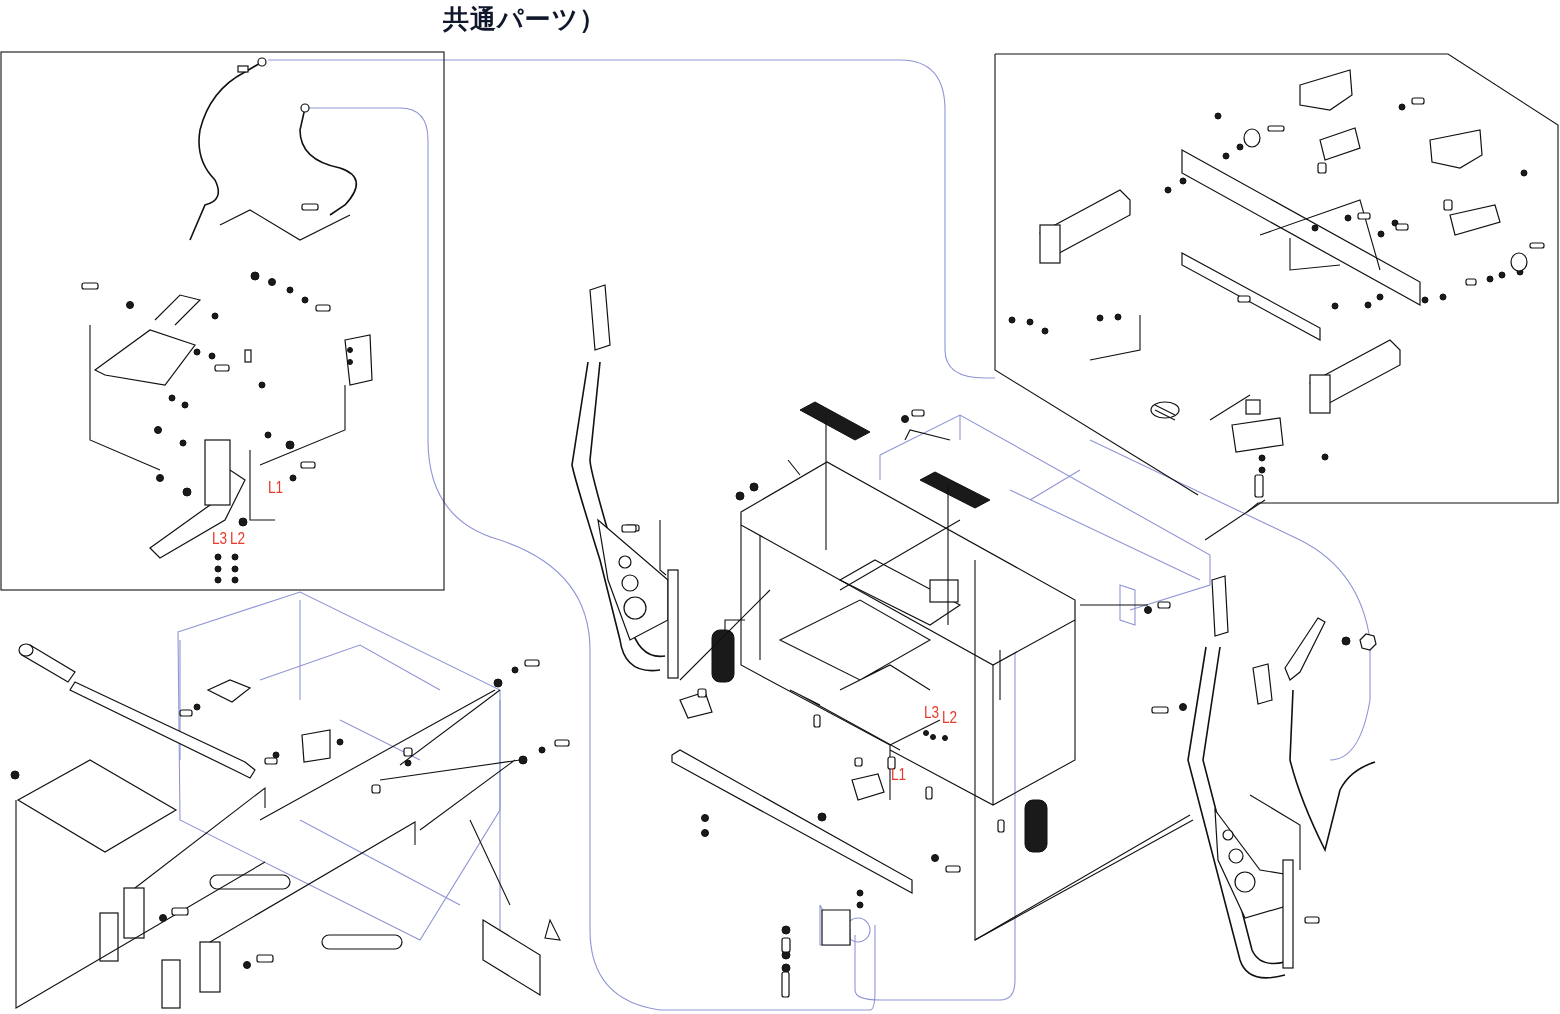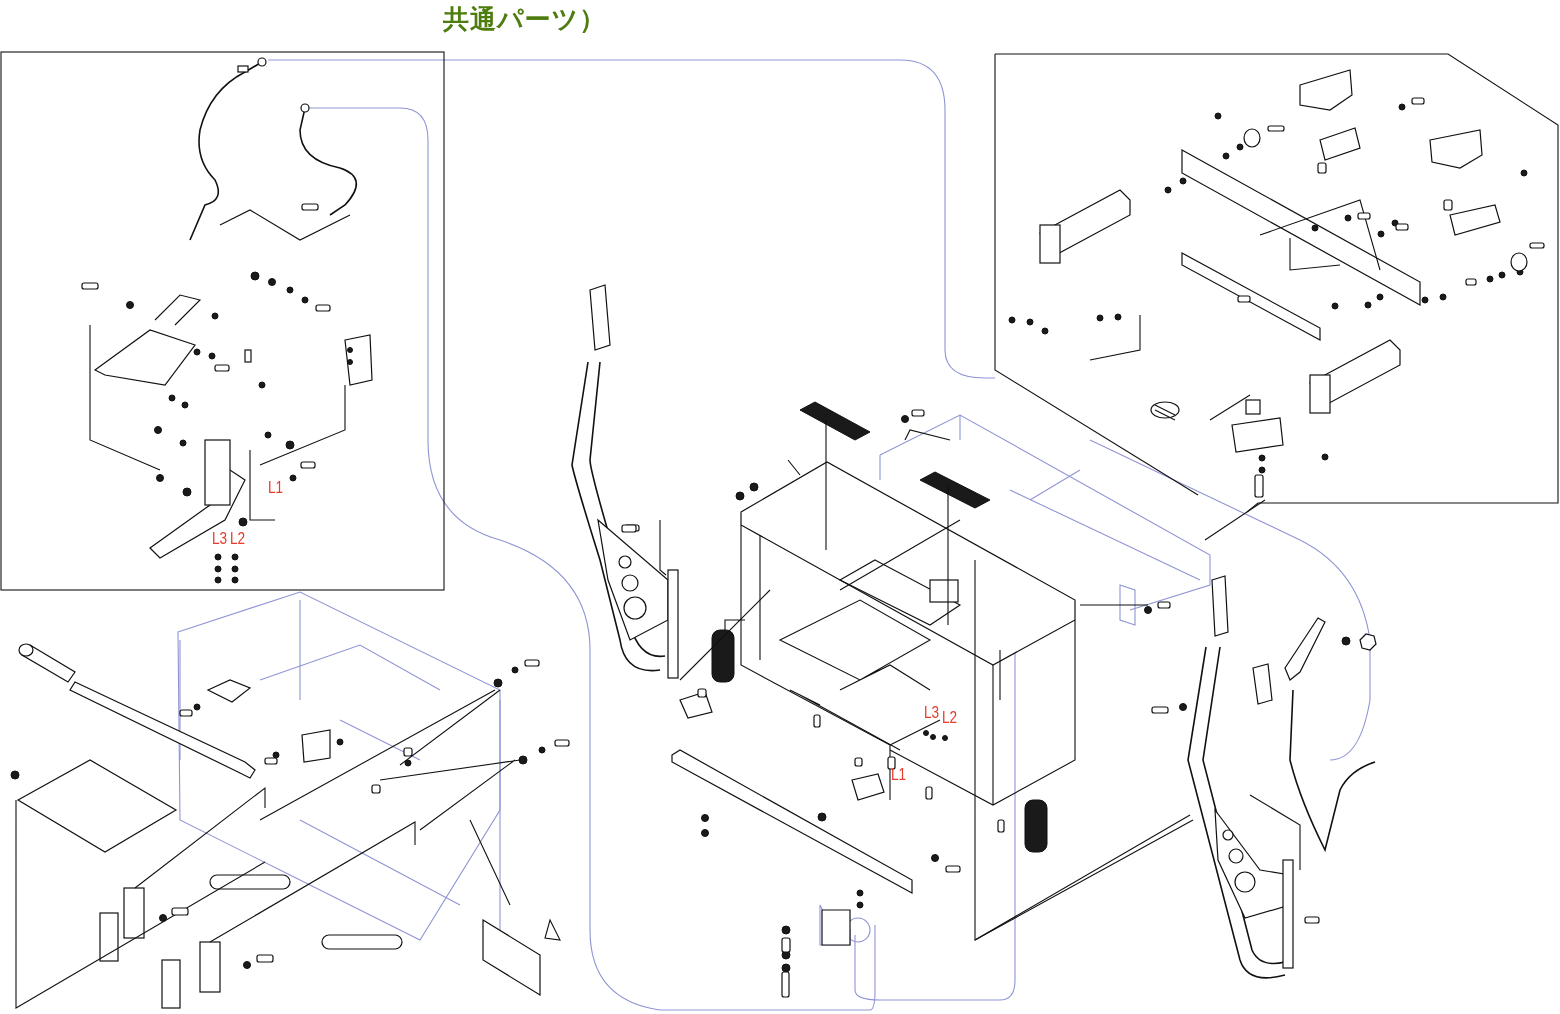--- a/index.html
+++ b/index.html
@@ -1,19 +1,19 @@
 <!DOCTYPE html>
 <html><head>
 <meta charset="utf-8">
 <style>
   html, body { margin: 0; padding: 0; background: #ffffff; }
   body { width: 1560px; height: 1014px; position: relative; overflow: hidden;
          font-family: "DejaVu Sans", sans-serif; }
   .title { position: absolute; left: 443px; top: 2px; font-size: 26px; font-weight: bold;
-           color: #4d7c0f; letter-spacing: 1px; font-family: "DejaVu Sans", sans-serif; }
+           color: #0f172a; letter-spacing: 1px; font-family: "DejaVu Sans", sans-serif; }
   svg#dgm { position: absolute; left: 0; top: 0; }
   .lbl { position: absolute; color: #e8392a; font-size: 17px; font-family: "Liberation Sans", sans-serif;
          transform: scaleX(0.8); transform-origin: left top; }
   .ln { stroke: #111; stroke-width: 1.1; fill: none; }
   .thick { stroke: #111; stroke-width: 1.6; fill: none; }
   .blue { stroke: #8f95d4; stroke-width: 1.1; fill: none; }
   .part { stroke: #111; stroke-width: 1.2; fill: #fff; }
   .dark { fill: #1a1a1a; stroke: #111; stroke-width: 1; }
 </style>
 </head>

